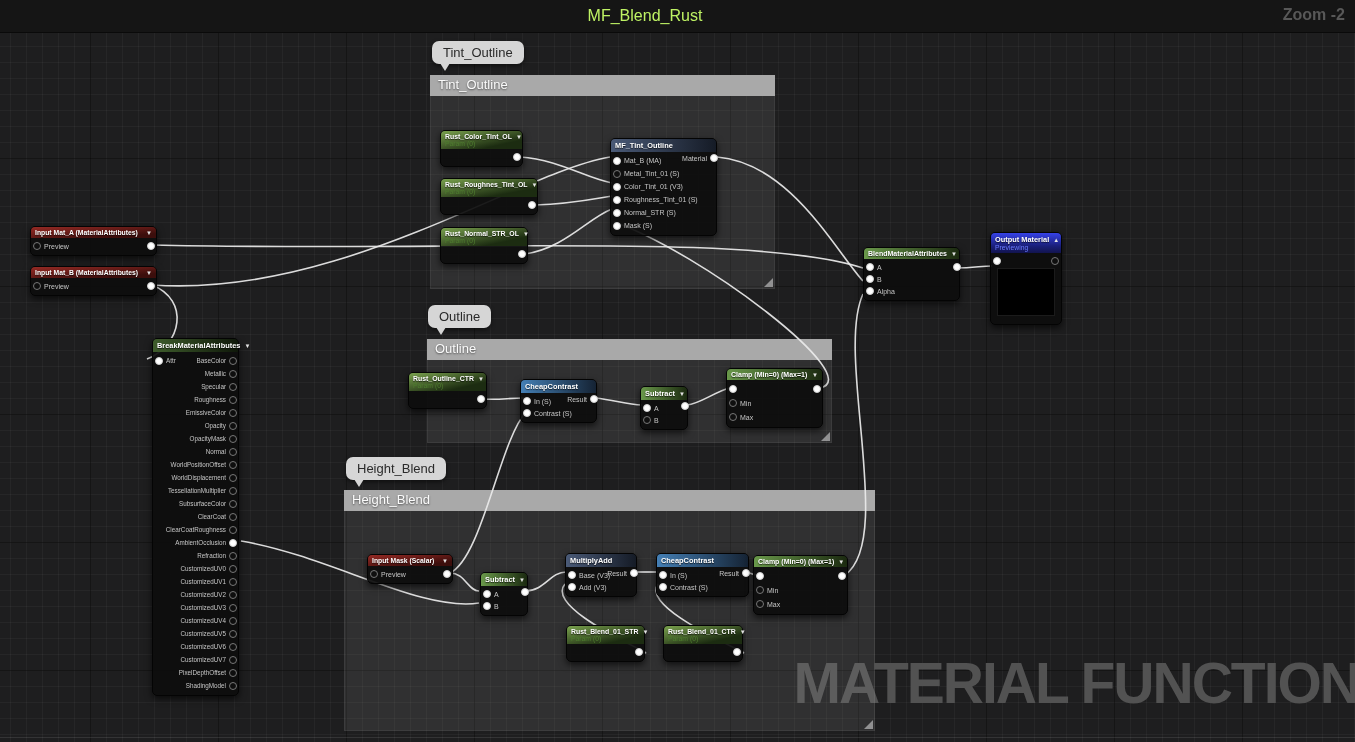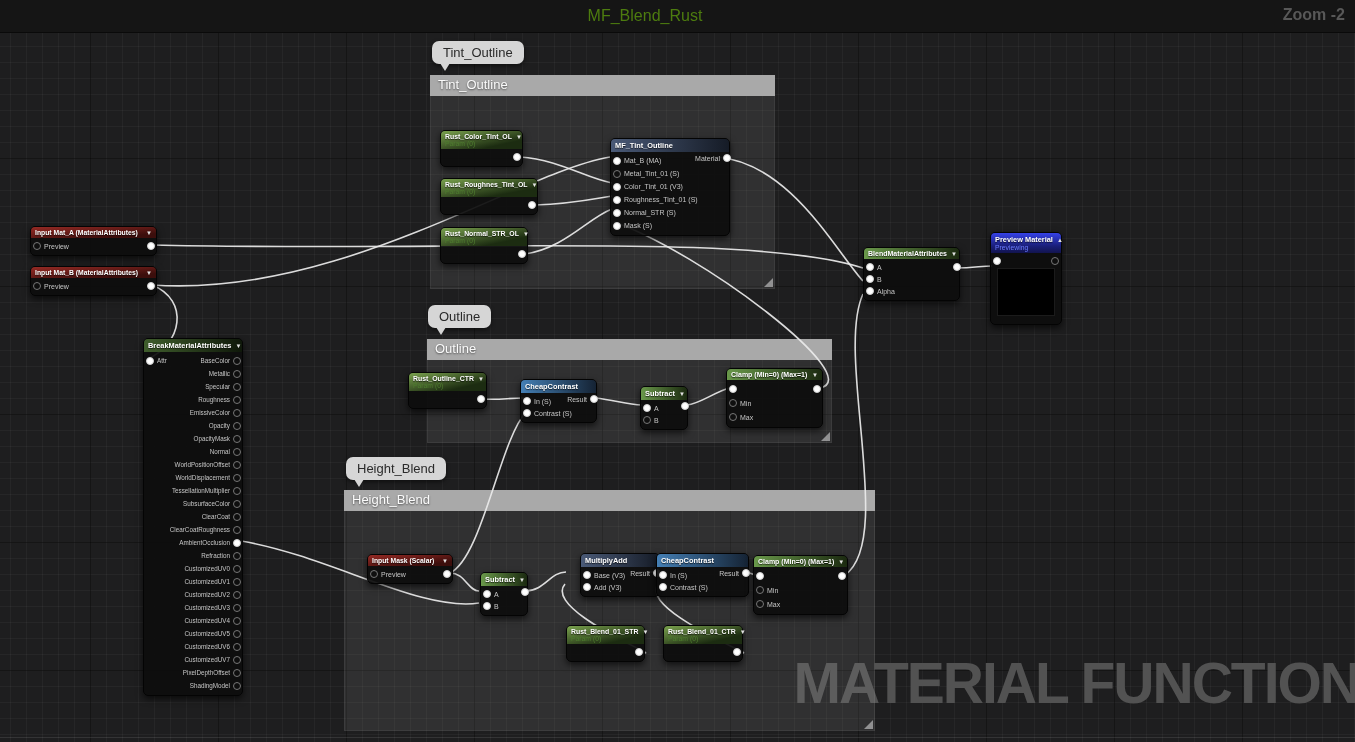--- a/index.html
+++ b/index.html
@@ -18,21 +18,21 @@
     background-size:128px 128px, 128px 128px, 16px 16px, 16px 16px;
     background-position:90px 30px, 90px 30px, 10px 14px, 10px 14px;
   }
   .bottom-edge { position:absolute; left:0; right:0; bottom:4px; height:1px;
                  background:rgba(255,255,255,0.10); z-index:6; }
 
   
   .topbar { position:absolute; top:0; left:0; right:0; height:33px; background:#151515;
             border-bottom:1px solid #0a0a0a; z-index:10; }
   .topbar-title { position:absolute; top:7px; left:47.6%; transform:translateX(-50%);
-                  color:#4d7c0f; font-size:16px; }
+                  color:#bef264; font-size:16px; }
   .zoom-label { position:absolute; top:6px; right:10px; color:#585858; font-size:16px; font-weight:bold; }
 
   
   .watermark { position:absolute; right:-4px; bottom:26px; z-index:1; color:#525252;
                font-size:57px; font-weight:bold; letter-spacing:-2px; white-space:nowrap; }
 
   
   .comment { position:absolute; z-index:2; }
   .comment-body { position:absolute; inset:0; background:rgba(170,170,170,0.13);
                   border:1px solid rgba(255,255,255,0.06); }
@@ -163,21 +163,21 @@
   </div>
   <div class="body">
     <div class="row">
       <span class="pin"></span>
       <span class="pin-label">Preview</span>
       <span class="pin filled" style="margin-left:auto; margin-right:-2px;"></span>
     </div>
   </div>
 </div>
 
-<div class="node" style="left:143px; top:338px; width:100px;text-align:center;">
+<div class="node" style="left:152px; top:338px; width:87px;text-align:center;">
   <div class="hdr hdr-break hdr-line">
     <span class="hdr-title">BreakMaterialAttributes</span>
     <span class="caret">▼</span>
   </div>
   <div class="body break-rows">
 
       <div class="row out-row">
         <span class="pin-label">BaseColor</span>
         <span class="pin"></span>
       </div>
@@ -351,21 +351,21 @@
     </div>
     <div class="hdr-sub">Param (0)</div>
   </div>
   <div class="body">
         <div class="row out-row">
           <span class="pin filled"></span>
         </div>
       </div>
 </div>
 
-<div class="node" style="left:610px; top:138px; width:120px;">
+<div class="node" style="left:610px; top:138px; width:107px;">
   <div class="hdr hdr-slate hdr-line">
     <span class="hdr-title">MF_Tint_Outline</span>
   </div>
   <div class="body mf-rows">
 
       <div class="row">
         <span class="pin filled"></span>
         <span class="pin-label">Mat_B (MA)</span>
       </div>
 
@@ -509,21 +509,21 @@
       </div>
 
       <div class="row">
         <span class="pin filled"></span>
         <span class="pin-label">B</span>
       </div>
     </div>
   <span class="pin filled solo-out"></span>
 </div>
 
-<div class="node" style="left:580px; top:553px; width:80px;">
+<div class="node" style="left:565px; top:553px; width:72px;">
   <div class="hdr hdr-slate hdr-line">
     <span class="hdr-title">MultiplyAdd</span>
   </div>
   <div class="body">
 
       <div class="row">
         <span class="pin filled"></span>
         <span class="pin-label">Base (V3)</span>
       </div>
 
@@ -636,21 +636,21 @@
         <span class="pin filled"></span>
         <span class="pin-label">Alpha</span>
       </div>
     </div>
   <span class="pin filled solo-out"></span>
 </div>
 
 <div class="node" style="left:990px; top:232px; width:72px;">
   <div class="hdr hdr-out">
     <div class="hdr-line">
-      <span class="hdr-title">Preview Material</span>
+      <span class="hdr-title">Output Material</span>
       <span class="caret">▲</span>
     </div>
     <div class="hdr-sub">Previewing</div>
   </div>
   <div class="body">
     <div class="row">
       <span class="pin filled"></span>
       <span class="pin" style="margin-left:auto; margin-right:-1px;"></span>
     </div>
     <div class="preview-box"></div>

